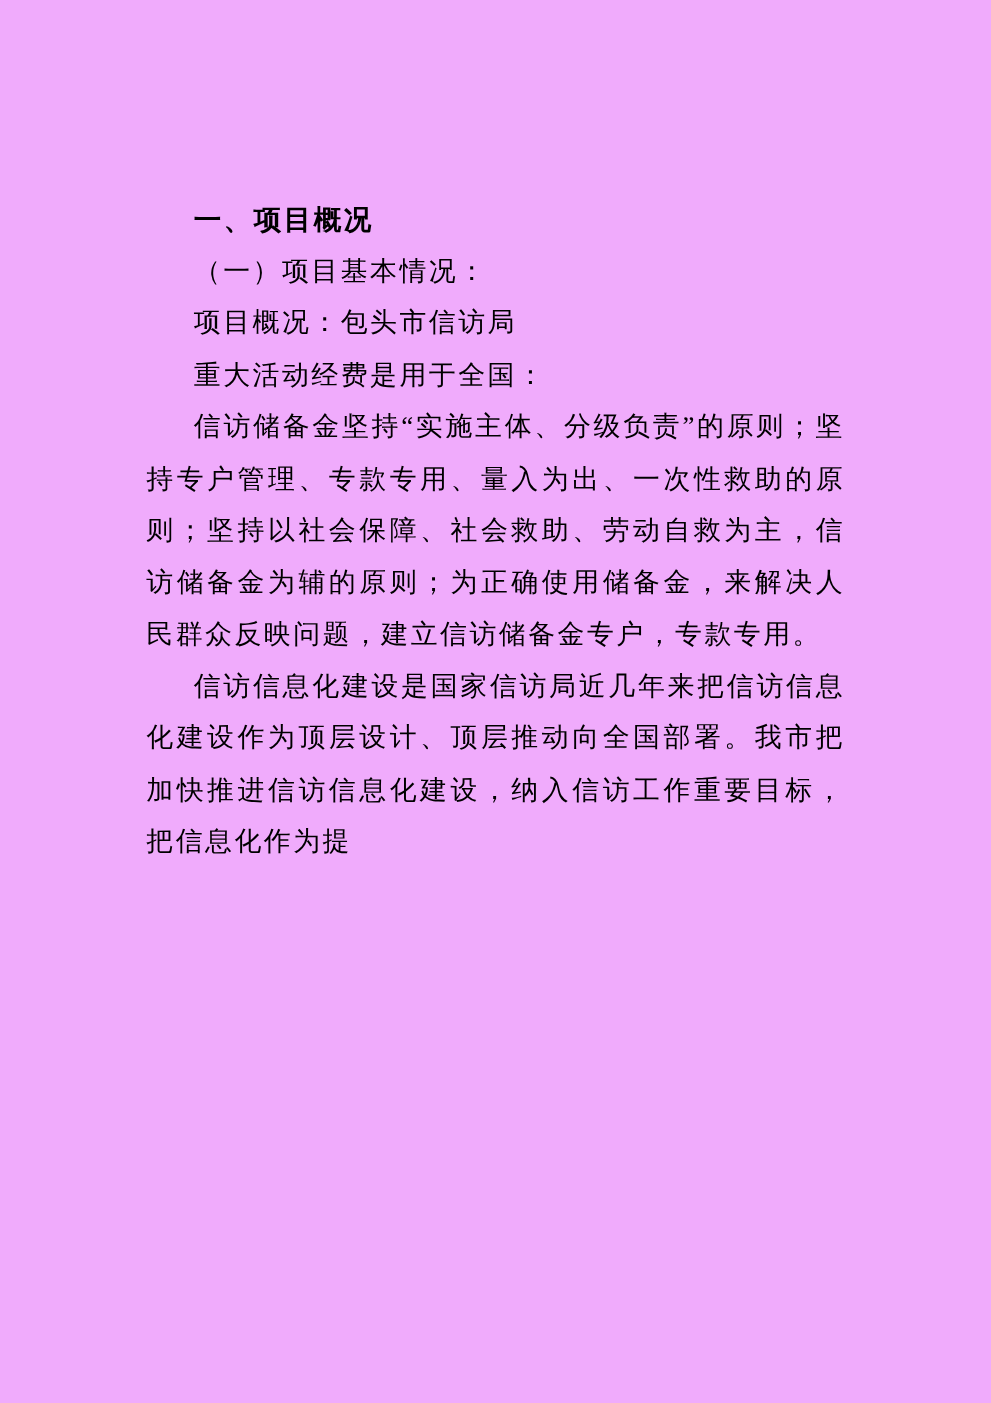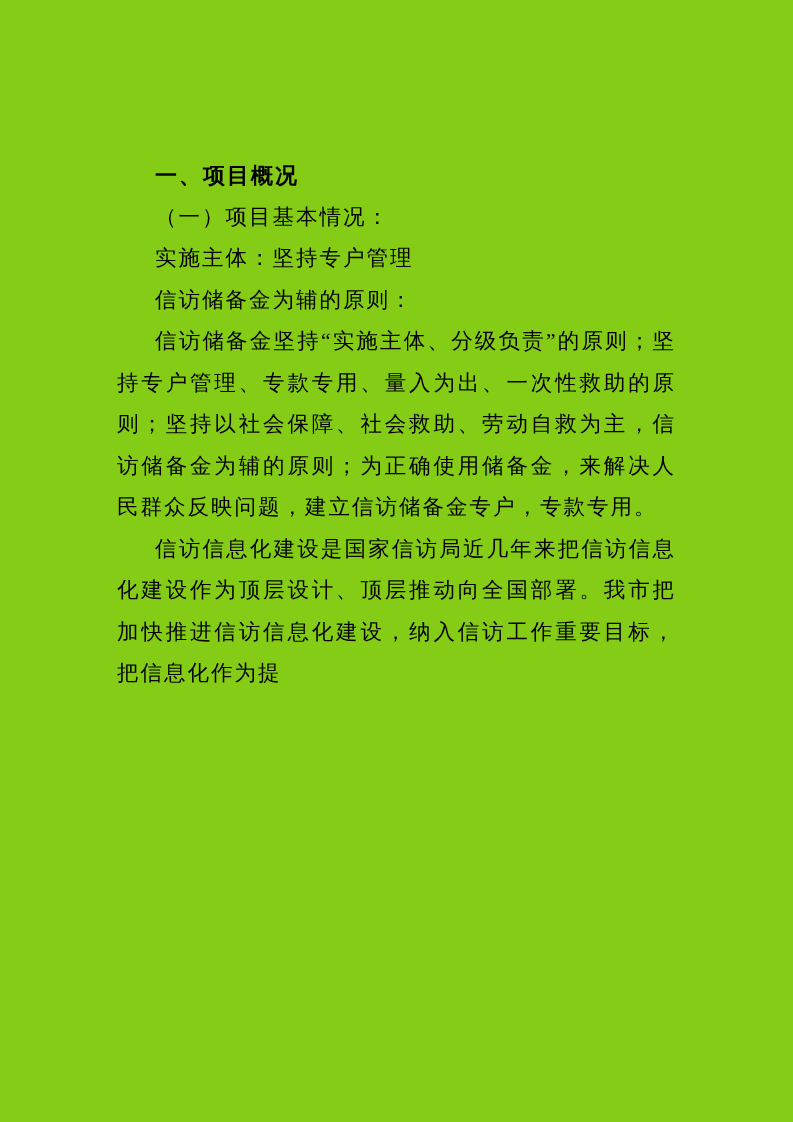--- a/index.html
+++ b/index.html
@@ -4,21 +4,21 @@
 <style>
   html, body {
     margin: 0;
     padding: 0;
     background: #ffffff;
   }
   .page {
     position: relative;
     width: 793px;
     height: 1122px;
-    background: #84cc16;
+    background: #f0abfc;
     overflow: hidden;
     color: #000000;
   }
   .content {
     position: absolute;
     top: 155px;
     left: 117px;
     width: 559px;
     font-family: "Liberation Serif", "DejaVu Serif", serif;
     font-size: 21.5px;
@@ -42,18 +42,18 @@
     text-justify: inter-character;
   }
 </style>
 </head>
 <body>
 
 <div class="page">
   <div class="content">
     <h1 class="heading">一、项目概况</h1>
     <p class="para">（一）项目基本情况：</p>
-    <p class="para">实施主体：坚持专户管理</p>
-    <p class="para">信访储备金为辅的原则：</p>
+    <p class="para">项目概况：包头市信访局</p>
+    <p class="para">重大活动经费是用于全国：</p>
     <p class="para">信访储备金坚持“实施主体、分级负责”的原则；坚持专户管理、专款专用、量入为出、一次性救助的原则；坚持以社会保障、社会救助、劳动自救为主，信访储备金为辅的原则；为正确使用储备金，来解决人民群众反映问题，建立信访储备金专户，专款专用。</p>
     <p class="para">信访信息化建设是国家信访局近几年来把信访信息化建设作为顶层设计、顶层推动向全国部署。我市把加快推进信访信息化建设，纳入信访工作重要目标，把信息化作为提</p>
   </div>
 </div>
 
 </body></html>

